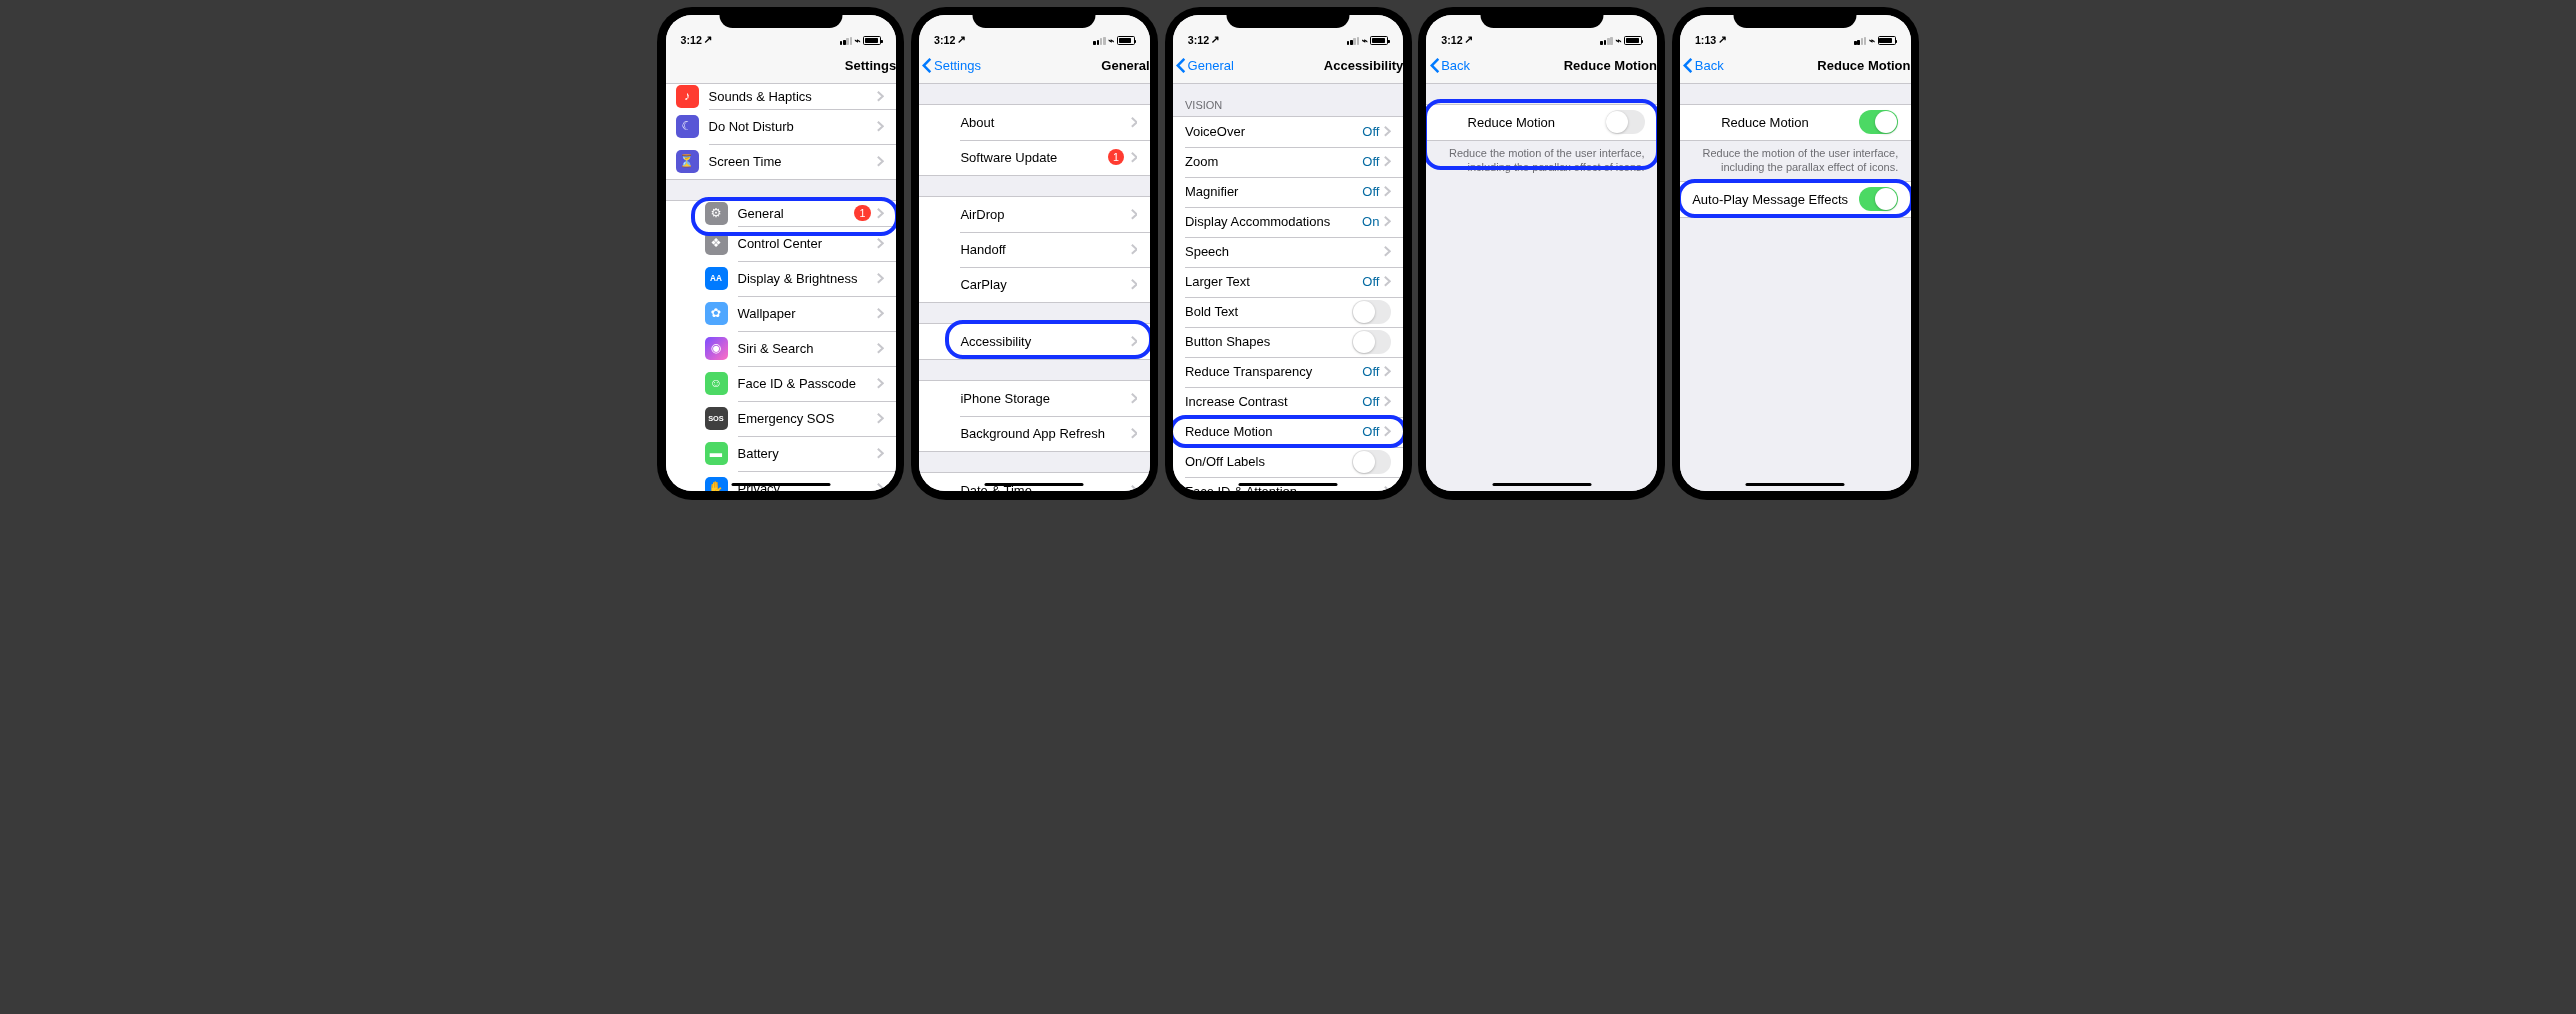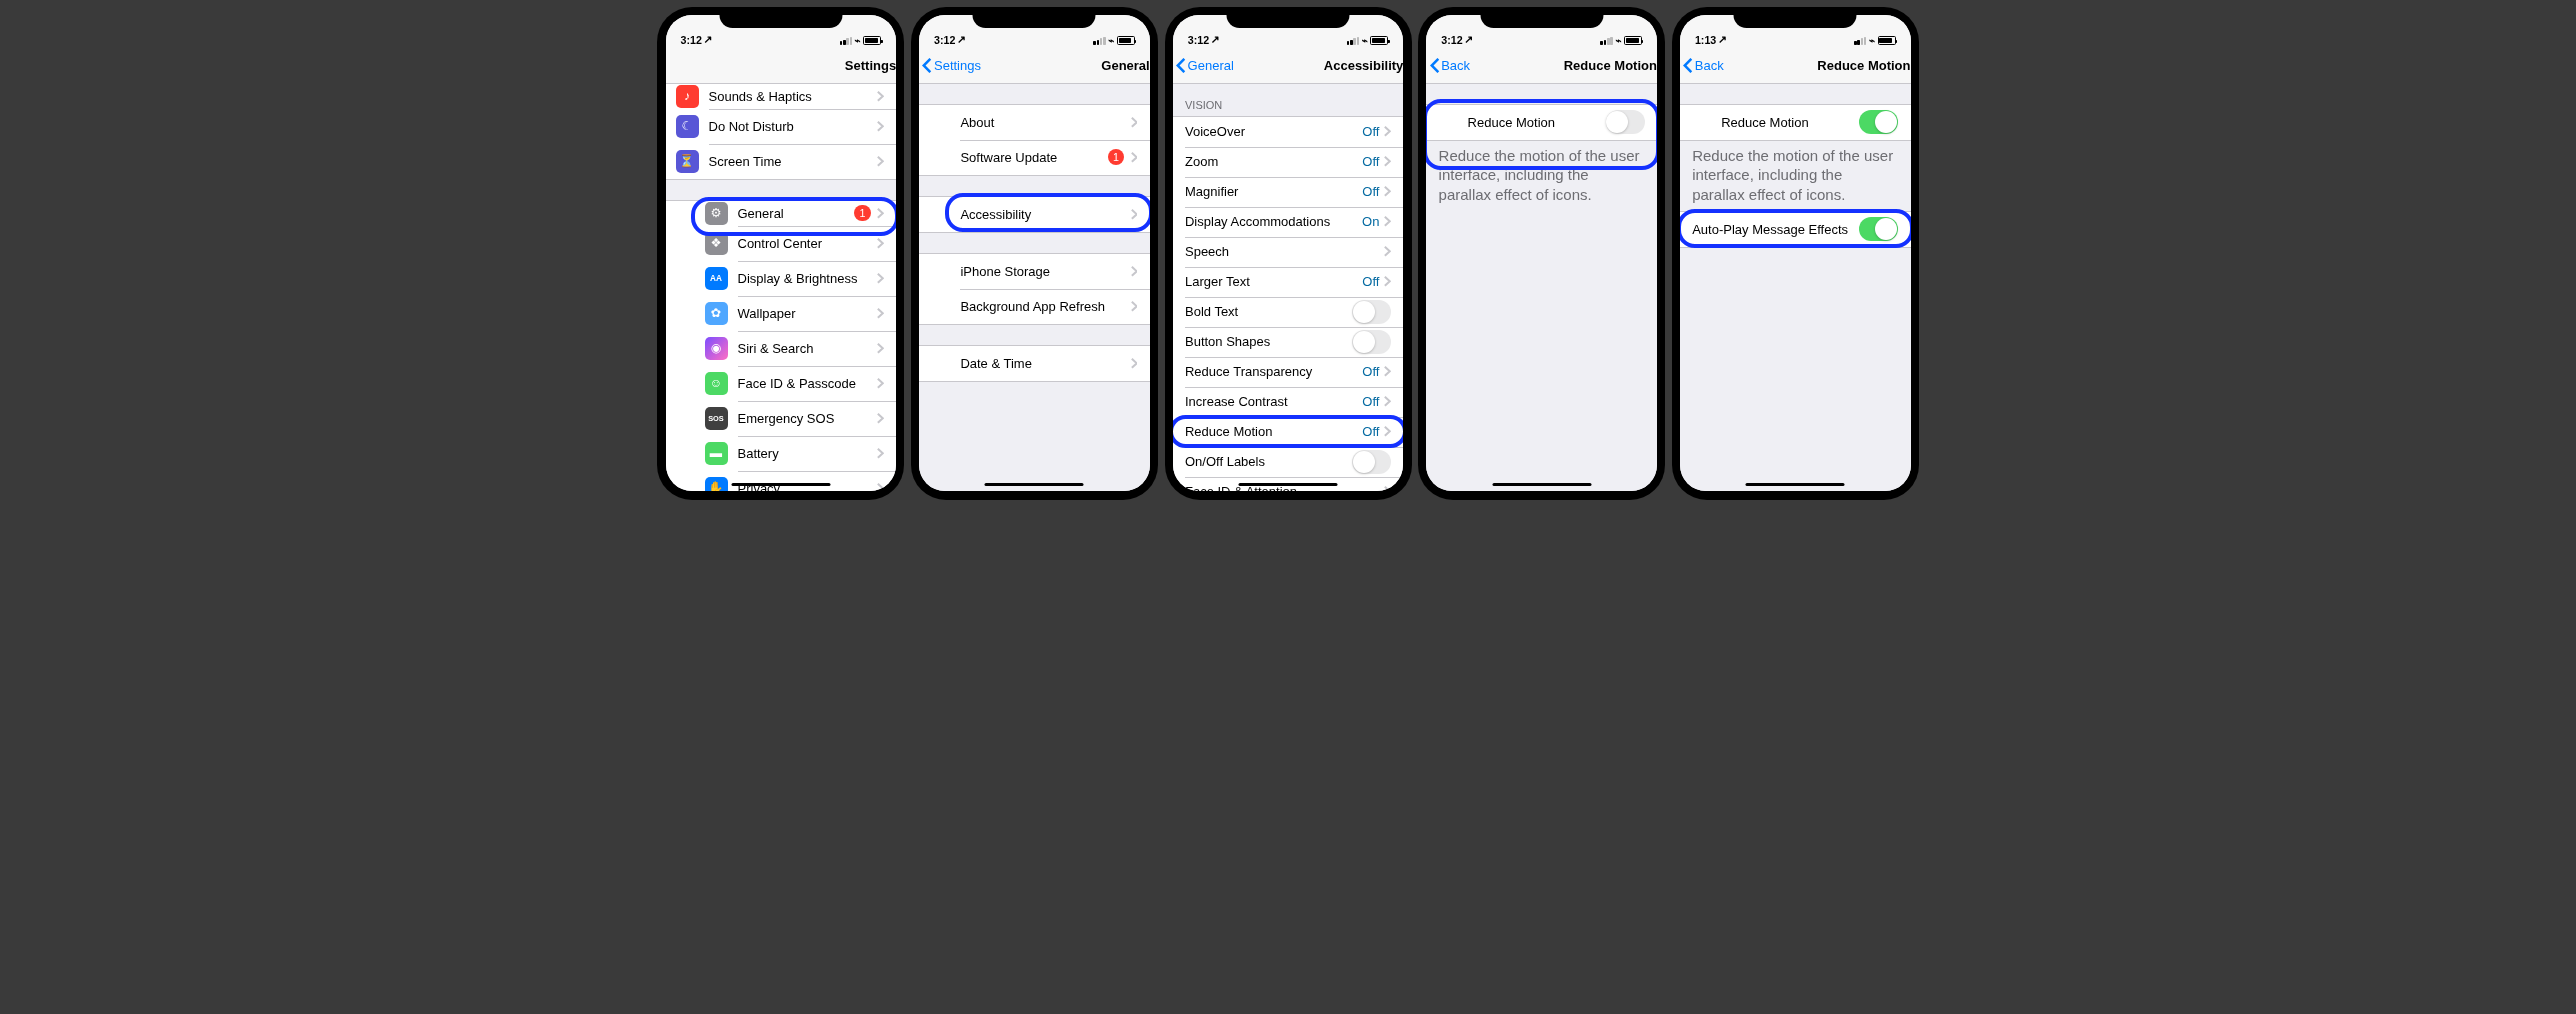--- a/index.html
+++ b/index.html
@@ -75,24 +75,25 @@
     overflow-y: hidden;
     background: #efeff4;
   }
   .section-header {
     font-size: 11px;
     color: #6d6d72;
     padding: 15px 12.3px 5px;
     text-transform: uppercase;
   }
   .section-footer {
-    font-size: 15px;
+    font-size: 11px;
     color: #6d6d72;
     padding: 5px 12.3px 6.6px;
     line-height: 1.3;
+    text-align: right;
   }
   .group {
     background: #fff;
     border-top:0.8px solid #c8c7cc;
     border-bottom:0.8px solid #c8c7cc;
   }
   .group.mt { margin-top: 20px; padding-left: 29px; }
   .row {
     display:flex;
     align-items:center;
@@ -342,20 +343,40 @@
             </svg>
           </div>
         <div class="row">
             <span class="row-label">Software Update</span>
             <span class="badge">1</span>
             <svg class="chev" viewBox="0 0 8 13" width="6.6" height="10.7">
               <polyline points="1,1 7,6.5 1,12"></polyline>
             </svg>
           </div>
       </div>
+      <div class="group mt">
+        <div class="row">
+            <span class="row-label">AirDrop</span>
+            <svg class="chev" viewBox="0 0 8 13" width="6.6" height="10.7">
+              <polyline points="1,1 7,6.5 1,12"></polyline>
+            </svg>
+          </div>
+        <div class="row">
+            <span class="row-label">Handoff</span>
+            <svg class="chev" viewBox="0 0 8 13" width="6.6" height="10.7">
+              <polyline points="1,1 7,6.5 1,12"></polyline>
+            </svg>
+          </div>
+        <div class="row">
+            <span class="row-label">CarPlay</span>
+            <svg class="chev" viewBox="0 0 8 13" width="6.6" height="10.7">
+              <polyline points="1,1 7,6.5 1,12"></polyline>
+            </svg>
+          </div>
+      </div>
       <div class="group mt" style="position:relative">
         <div class="row">
             <span class="row-label">Accessibility</span>
             <svg class="chev" viewBox="0 0 8 13" width="6.6" height="10.7">
               <polyline points="1,1 7,6.5 1,12"></polyline>
             </svg>
           <div class="highlight" style="top:-3.3px;left:-3.3px;right:-3.3px;height:39px"></div>
         </div>
       </div>
       <div class="group mt">

